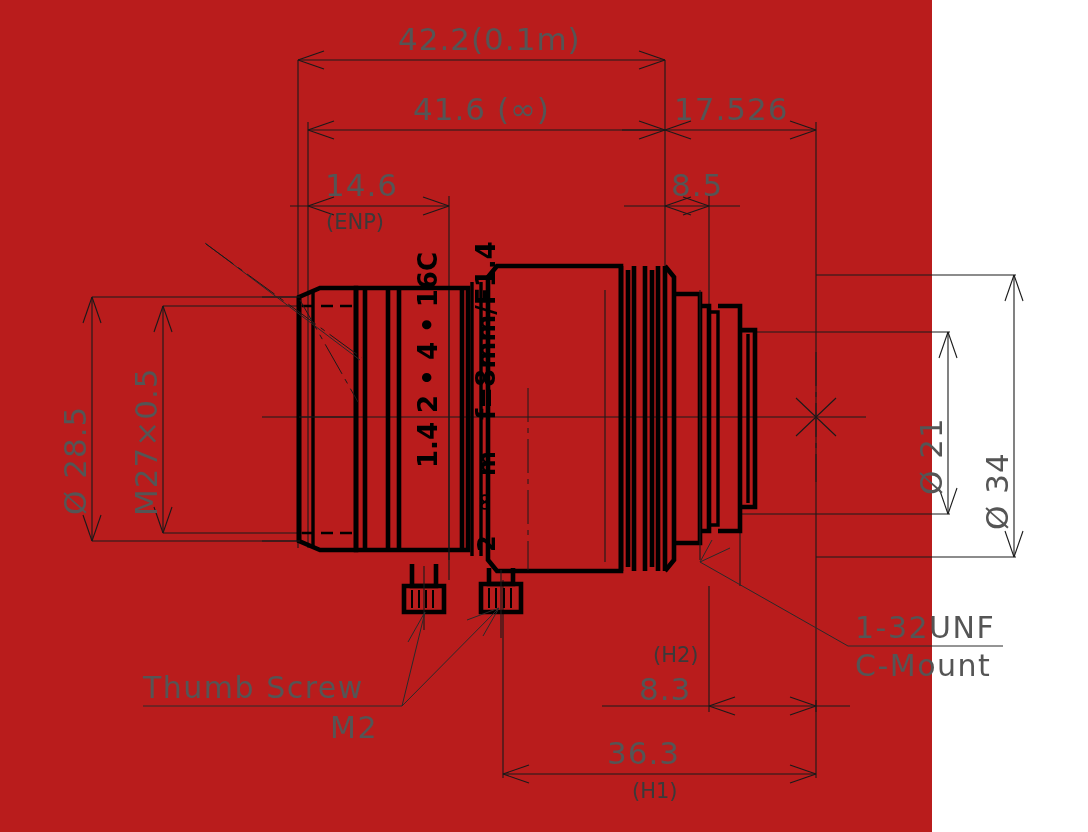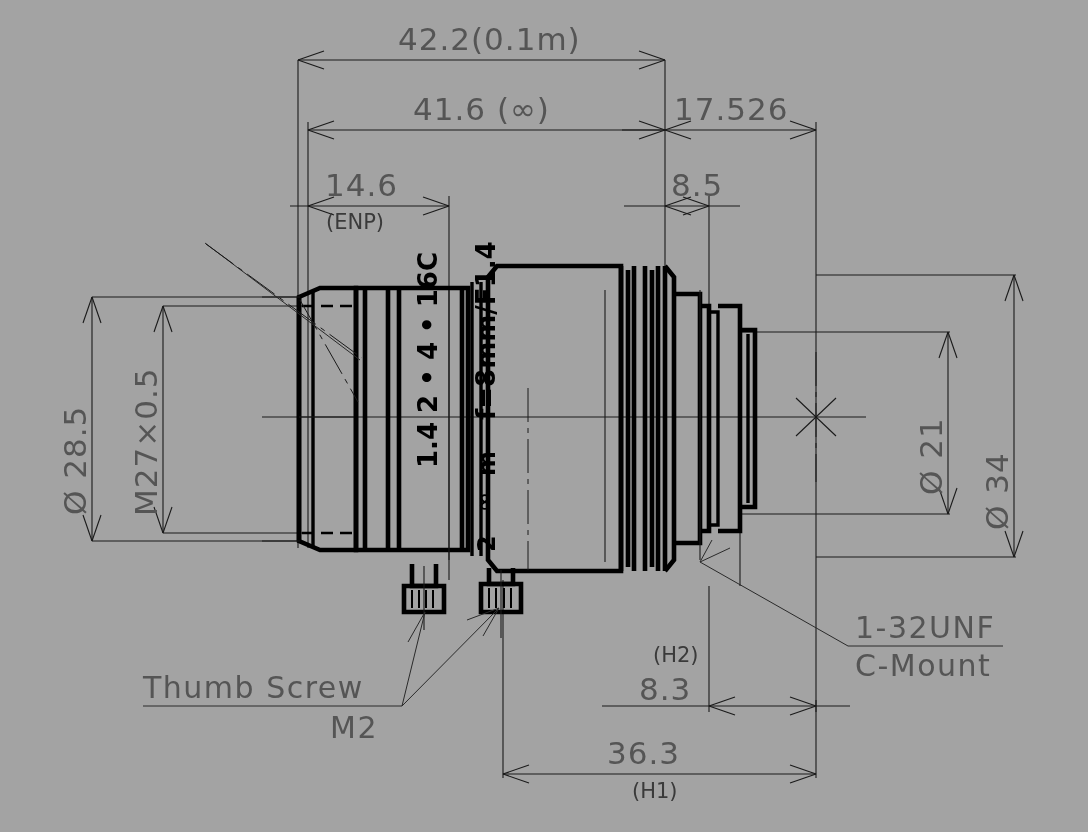--- a/index.html
+++ b/index.html
@@ -8,23 +8,23 @@
     background: #ffffff;
   }
   body {
     width: 1088px;
     height: 832px;
     font-family: "Liberation Sans", sans-serif;
     overflow: hidden;
   }
   #drawing-root {
     position: relative;
-    width: 1088px;
+    width: 932px;
     height: 832px;
-    background: #a3a3a3;
+    background: #b91c1c;
   }
   svg.cad {
     display: block;
     width: 1088px;
     height: 832px;
   }
   .thin    { stroke: #1a1a1a; stroke-width: 1.1; fill: none; }
   .thinner { stroke: #2a2a2a; stroke-width: 1.0; fill: none; }
   .heavy   { stroke: #000000; stroke-width: 4.6; fill: none; stroke-linejoin: miter; }
   .heavy2  { stroke: #000000; stroke-width: 3.4; fill: none; stroke-linejoin: miter; }

